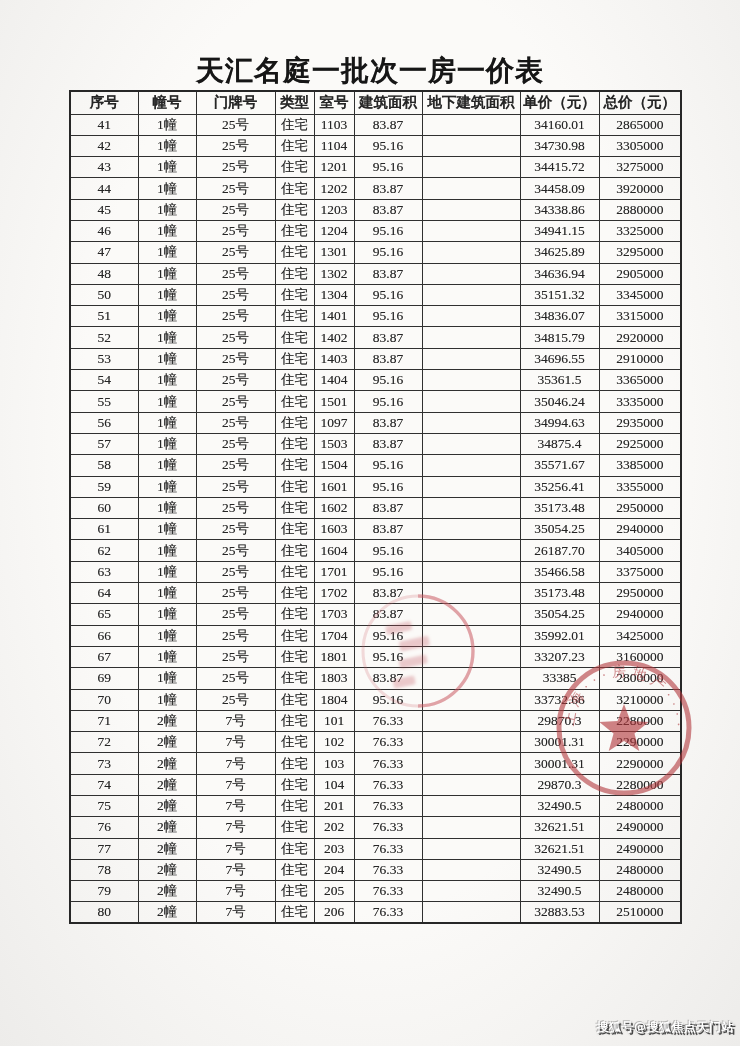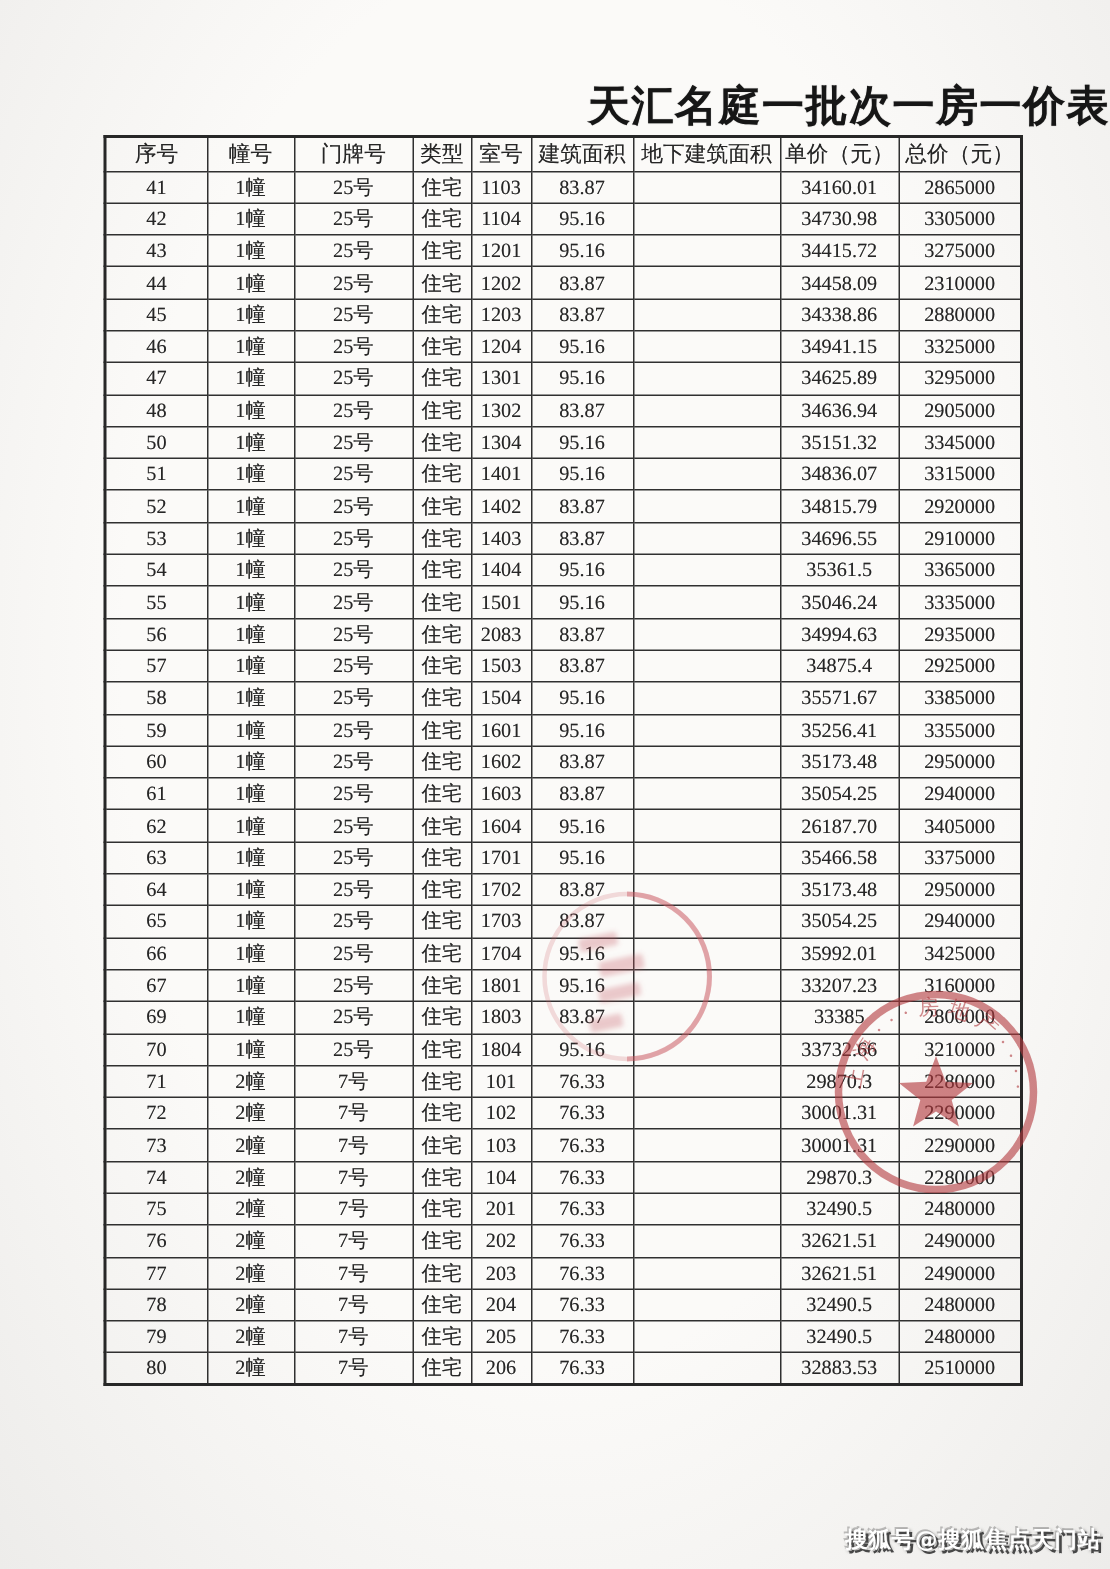--- a/index.html
+++ b/index.html
@@ -7,46 +7,46 @@
     width:740px;height:1046px;overflow:hidden;
     font-family:"Liberation Serif","DejaVu Serif",serif;
     background:#eeedec;
   }
   .sheet{
     position:relative;width:740px;height:1046px;overflow:hidden;
     background:radial-gradient(ellipse at 50% 42%, #fbfaf8 55%, #edecea 100%);
   }
   .title{
     position:absolute;top:52px;left:0;width:740px;
-    text-align:right;font-size:28px;font-weight:700;color:#161616;
+    text-align:center;font-size:28px;font-weight:700;color:#161616;
     letter-spacing:1px;
     text-shadow:0 0 .6px rgba(30,30,30,.6);
   }
   table.price{
     position:absolute;left:69px;top:90px;width:611px;
     border-collapse:collapse;table-layout:fixed;
     border:2px solid #272727;
   }
   .price th,.price td{
     border:1px solid #303030;padding:0;margin:0;
     text-align:center;vertical-align:middle;
     white-space:nowrap;overflow:hidden;
     color:#262626;text-shadow:0 0 .4px rgba(45,45,45,.45);
   }
   .price thead tr{height:23px;}
   .price tbody tr{height:21.3px;}
-  .price th{font-size:14.5px;font-weight:400;}
+  .price th{font-size:14.5px;font-weight:700;}
   .price td{font-size:13.5px;font-weight:400;}
   .stamp{position:absolute;pointer-events:none;}
   #ghostSeal{left:357px;top:590px;}
   #mainSeal{left:549px;top:653px;}
   .watermark{
     position:absolute;right:6px;bottom:10px;
     font-family:"DejaVu Sans","Liberation Sans",sans-serif;
-    font-size:15px;font-weight:700;letter-spacing:.5px;
+    font-size:12px;font-weight:700;letter-spacing:.5px;
     color:#ffffff;
     text-shadow:2px 2px 0 #474747, -1px -1px 0 rgba(80,80,80,.35), 1px 1px 2px rgba(40,40,40,.5);
     margin-top:32px;
   }
 </style>
 </head>
 <body>
 
 <div class="sheet">
 
@@ -113,21 +113,21 @@
         </tr>
         <tr>
           <td>44</td>
           <td>1幢</td>
           <td>25号</td>
           <td>住宅</td>
           <td>1202</td>
           <td>83.87</td>
           <td></td>
           <td>34458.09</td>
-          <td>2310000</td>
+          <td>3920000</td>
         </tr>
         <tr>
           <td>45</td>
           <td>1幢</td>
           <td>25号</td>
           <td>住宅</td>
           <td>1203</td>
           <td>83.87</td>
           <td></td>
           <td>34338.86</td>
@@ -230,21 +230,21 @@
           <td>95.16</td>
           <td></td>
           <td>35046.24</td>
           <td>3335000</td>
         </tr>
         <tr>
           <td>56</td>
           <td>1幢</td>
           <td>25号</td>
           <td>住宅</td>
-          <td>2083</td>
+          <td>1097</td>
           <td>83.87</td>
           <td></td>
           <td>34994.63</td>
           <td>2935000</td>
         </tr>
         <tr>
           <td>57</td>
           <td>1幢</td>
           <td>25号</td>
           <td>住宅</td>

